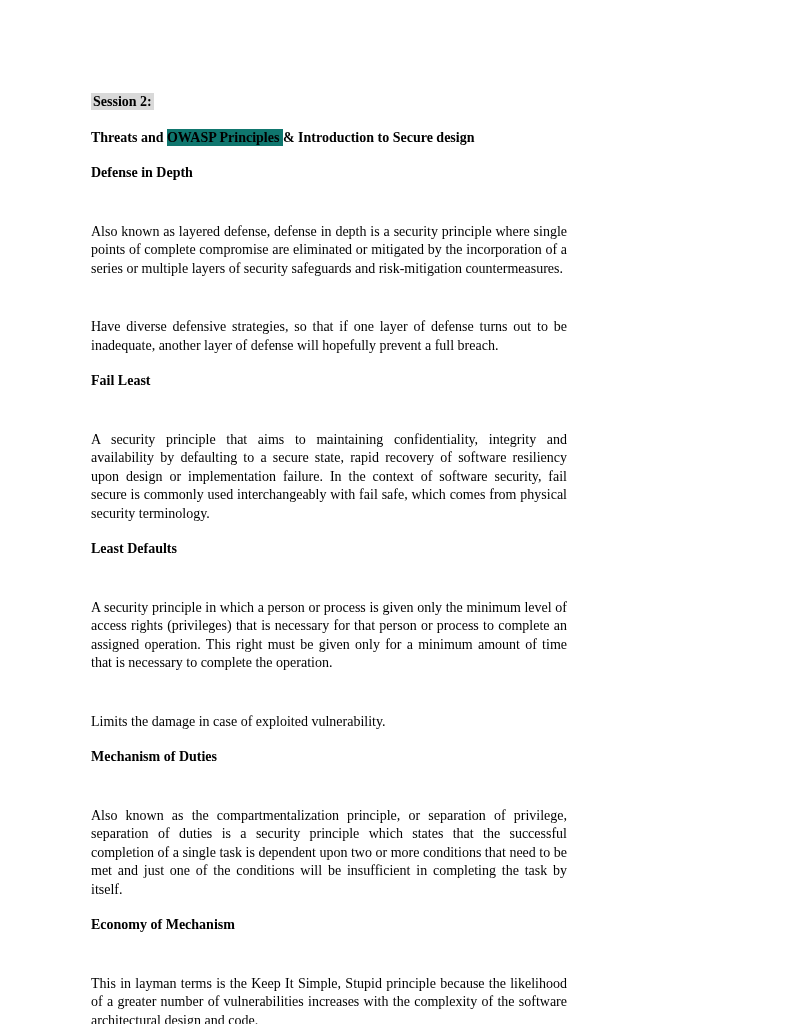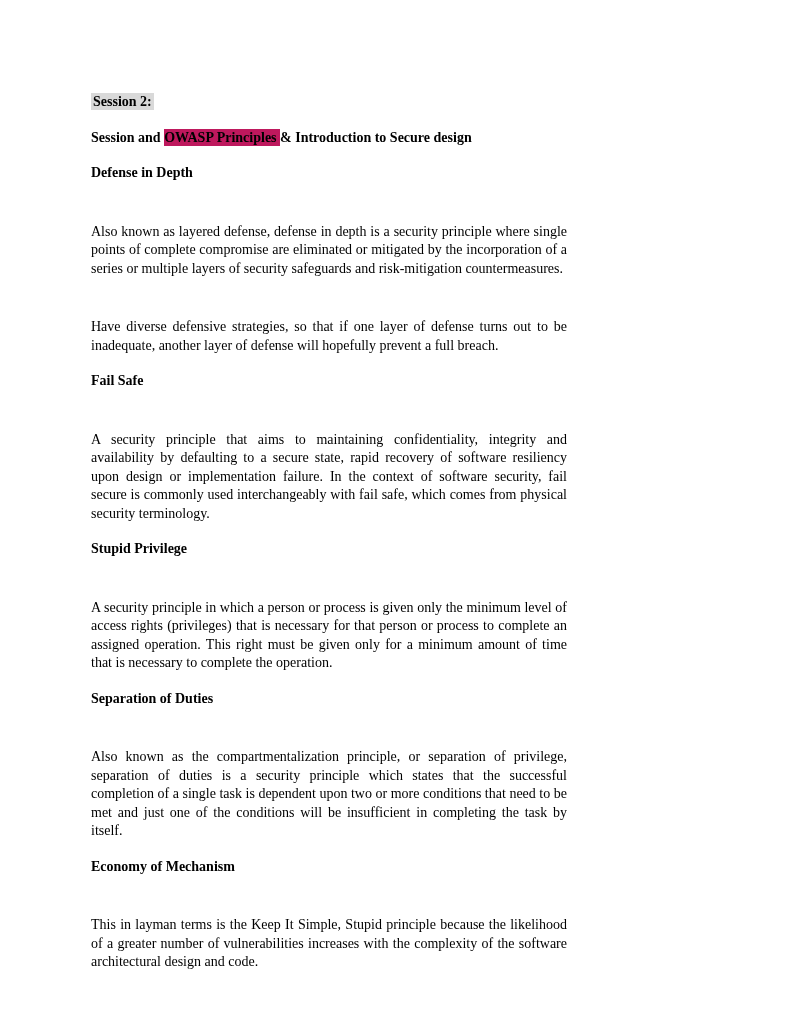--- a/index.html
+++ b/index.html
@@ -21,42 +21,43 @@
     line-height: 18.5px;
     margin-bottom: 17px;
   }
   .bold { font-weight: bold; }
   .para { text-align: justify; margin-top: 40px; }
   .hl-gray {
     background: #d9d9d9;
     padding: 1px 2px;
   }
   .hl-yellow {
-    background: #be185d;
+    background: #0f766e;
     padding: 1px 0;
   }
 </style>
 </head>
 <body>
 
 <div class="page">
 
   <p class="block bold"><span class="hl-gray">Session 2:</span></p>
 
-  <p class="block bold"><span>Session and </span><span class="hl-yellow">OWASP Principles </span><span>&amp; Introduction to Secure design</span></p>
+  <p class="block bold"><span>Threats and </span><span class="hl-yellow">OWASP Principles </span><span>&amp; Introduction to Secure design</span></p>
 
   <h2 class="block bold">Defense in Depth</h2>
   <p class="block para">Also known as layered defense, defense in depth is a security principle where single points of complete compromise are eliminated or mitigated by the incorporation of a series or multiple layers of security safeguards and risk-mitigation countermeasures.</p>
   <p class="block para">Have diverse defensive strategies, so that if one layer of defense turns out to be inadequate, another layer of defense will hopefully prevent a full breach.</p>
 
-  <h2 class="block bold">Fail Safe</h2>
+  <h2 class="block bold">Fail Least</h2>
   <p class="block para">A security principle that aims to maintaining confidentiality, integrity and availability by defaulting to a secure state, rapid recovery of software resiliency upon design or implementation failure. In the context of software security, fail secure is commonly used interchangeably with fail safe, which comes from physical security terminology.</p>
 
-  <h2 class="block bold">Stupid Privilege</h2>
+  <h2 class="block bold">Least Defaults</h2>
   <p class="block para">A security principle in which a person or process is given only the minimum level of access rights (privileges) that is necessary for that person or process to complete an assigned operation. This right must be given only for a minimum amount of time that is necessary to complete the operation.</p>
+  <p class="block para">Limits the damage in case of exploited vulnerability.</p>
 
-  <h2 class="block bold">Separation of Duties</h2>
+  <h2 class="block bold">Mechanism of Duties</h2>
   <p class="block para">Also known as the compartmentalization principle, or separation of privilege, separation of duties is a security principle which states that the successful completion of a single task is dependent upon two or more conditions that need to be met and just one of the conditions will be insufficient in completing the task by itself.</p>
 
   <h2 class="block bold">Economy of Mechanism</h2>
   <p class="block para">This in layman terms is the Keep It Simple, Stupid principle because the likelihood of a greater number of vulnerabilities increases with the complexity of the software architectural design and code.</p>
 
 </div>
 
 </body></html>

